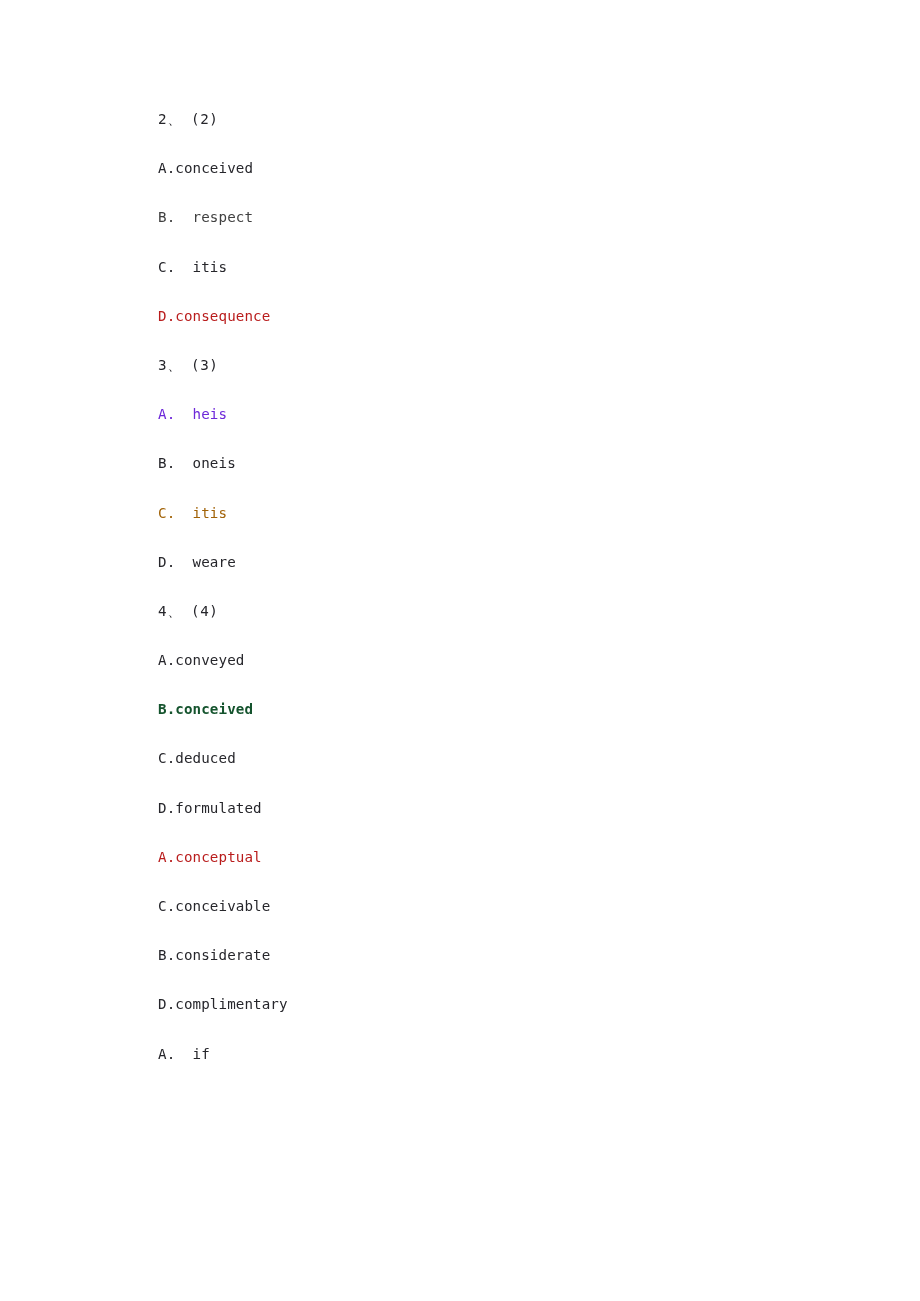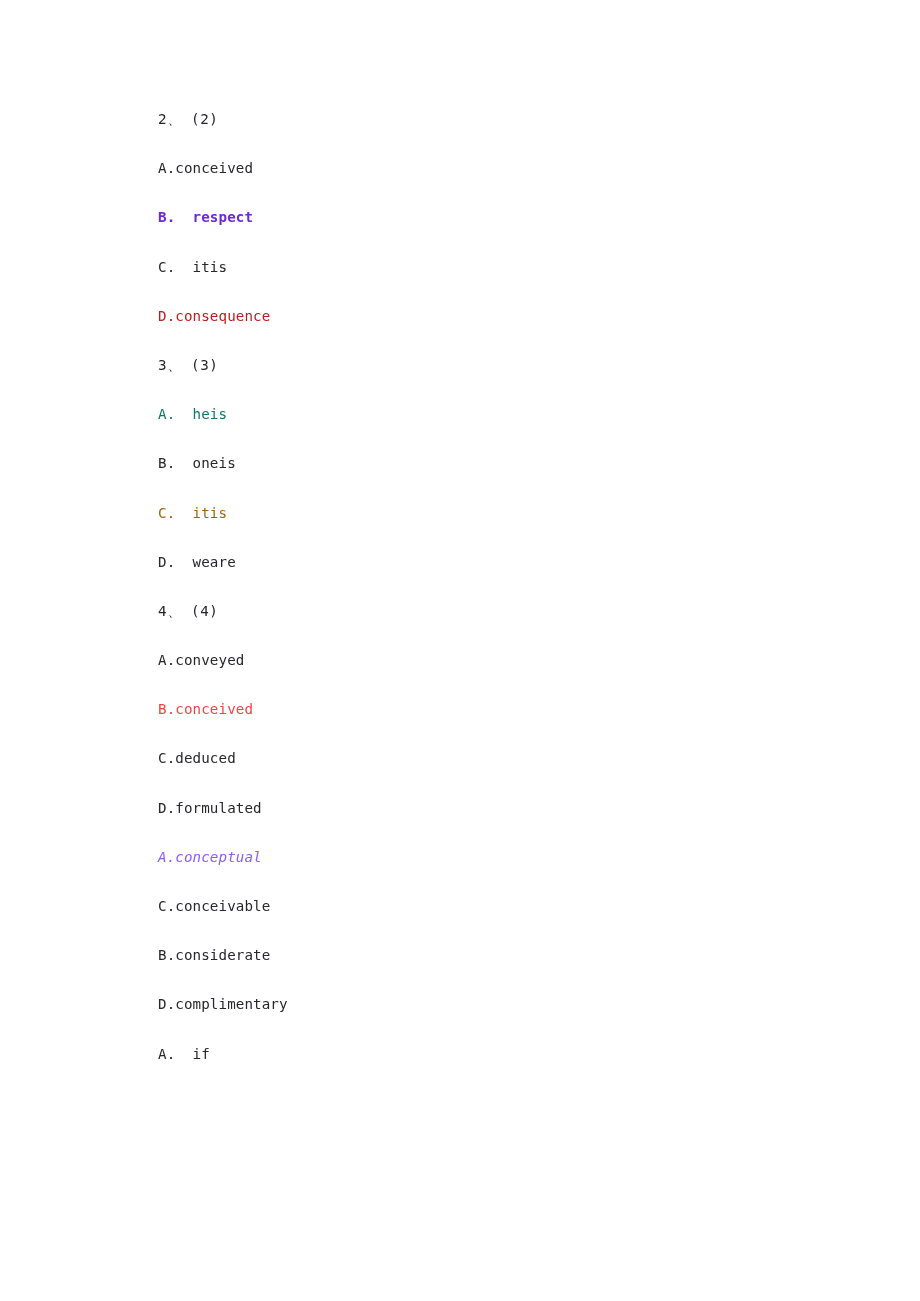--- a/index.html
+++ b/index.html
@@ -57,32 +57,32 @@
   }
 </style>
 </head>
 <body>
 
 <div class="page" style="background: rgb(255, 255, 255);">
   <div class="content-column">
 
   <div class="doc-line question-line" style="color: rgb(38, 38, 43);">2、 (2)</div>
       <div class="doc-line option-line" style="color: rgb(38, 38, 43);">A.conceived</div>
-      <div class="doc-line option-line" style="color: #6d28d9; font-weight: bold;">B.  respect</div>
+      <div class="doc-line option-line" style="color: #404040;">B.  respect</div>
       <div class="doc-line option-line" style="color: rgb(38, 38, 43);">C.  itis</div>
       <div class="doc-line option-line" style="color: #b91c1c;">D.consequence</div>
       <div class="doc-line question-line" style="color: rgb(38, 38, 43);">3、 (3)</div>
-      <div class="doc-line option-line" style="color: #0f766e;">A.  heis</div>
+      <div class="doc-line option-line" style="color: #6d28d9;">A.  heis</div>
       <div class="doc-line option-line" style="color: rgb(38, 38, 43);">B.  oneis</div>
       <div class="doc-line option-line" style="color: #a16207;">C.  itis</div>
       <div class="doc-line option-line" style="color: rgb(38, 38, 43);">D.  weare</div>
       <div class="doc-line question-line" style="color: rgb(38, 38, 43);">4、 (4)</div>
       <div class="doc-line option-line" style="color: rgb(38, 38, 43);">A.conveyed</div>
-      <div class="doc-line option-line" style="color: #ef4444;">B.conceived</div>
+      <div class="doc-line option-line" style="color: #14532d; font-weight: bold;">B.conceived</div>
       <div class="doc-line option-line" style="color: rgb(38, 38, 43);">C.deduced</div>
       <div class="doc-line option-line" style="color: rgb(38, 38, 43);">D.formulated</div>
-      <div class="doc-line option-line" style="color: #8b5cf6; font-style: italic;">A.conceptual</div>
+      <div class="doc-line option-line" style="color: #b91c1c;">A.conceptual</div>
       <div class="doc-line option-line" style="color: rgb(38, 38, 43);">C.conceivable</div>
       <div class="doc-line option-line" style="color: rgb(38, 38, 43);">B.considerate</div>
       <div class="doc-line option-line" style="color: rgb(38, 38, 43);">D.complimentary</div>
       <div class="doc-line option-line" style="color: rgb(38, 38, 43);">A.  if</div>
     </div>
 </div>
 
 </body></html>

